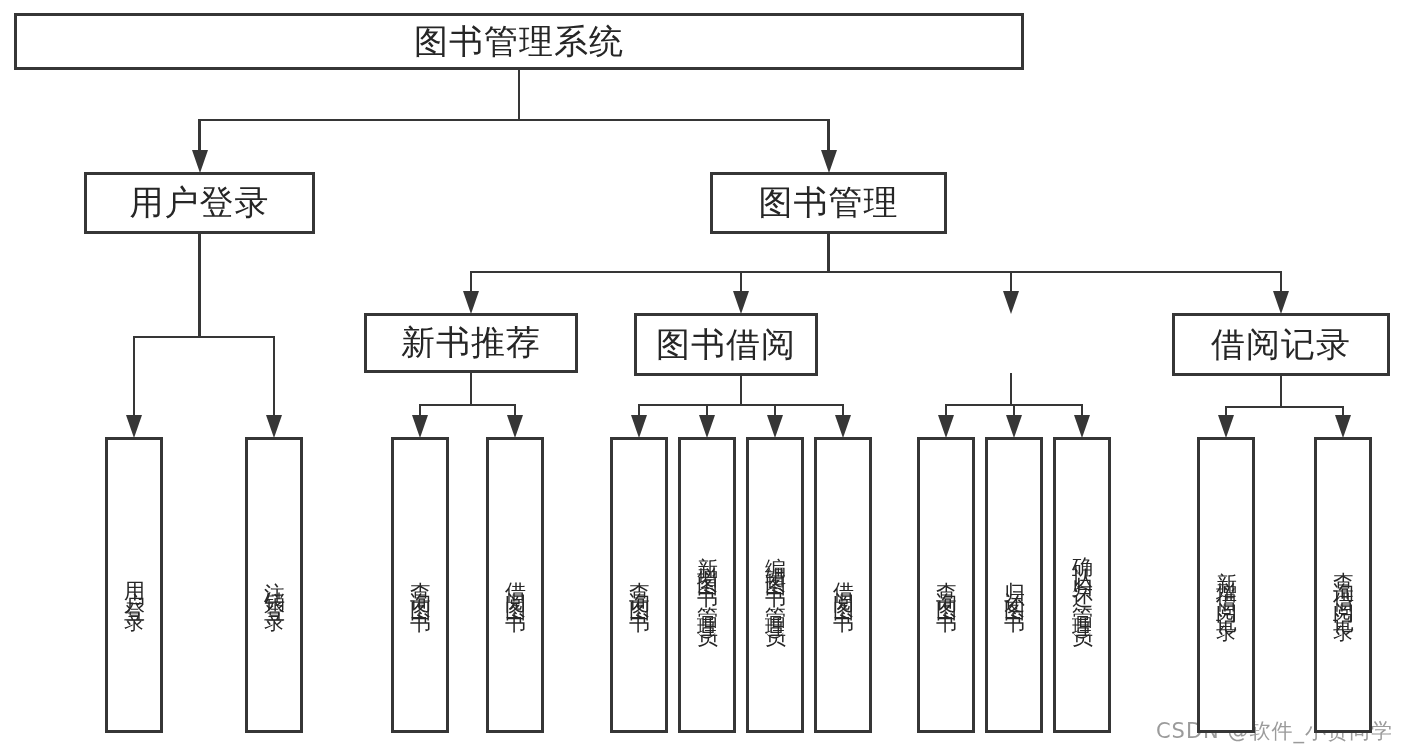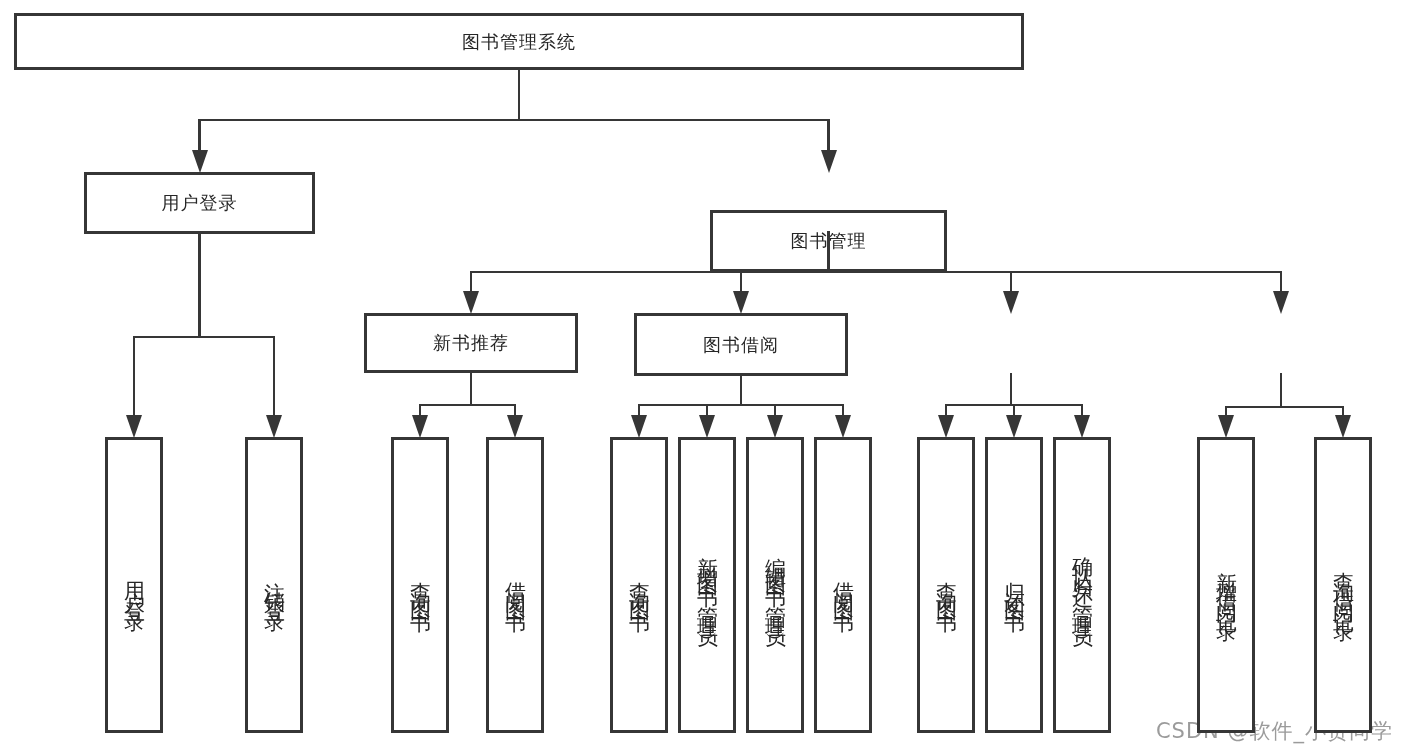--- a/index.html
+++ b/index.html
@@ -14,21 +14,21 @@
     position:absolute;
     box-sizing:border-box;
     background:#ffffff;
     border:3px solid #363636;
     display:flex;
     align-items:center;
     justify-content:center;
     color:#262626;
   }
   .node.h {
-    font-size:18px;
+    font-size:34px;
     letter-spacing:1px;
     white-space:nowrap;
   }
   .node.v {
     writing-mode:vertical-rl;
     font-size:21px;
     letter-spacing:10px;
     line-height:1;
   }
   .cline { position:absolute; background:#363636; }
@@ -52,28 +52,31 @@
 <body>
 
 <div id="canvas">
   <div class="watermark">CSDN @软件_小贺同学</div>
 <div class="node h" style="left: 14px; top: 13px; width: 1010px; height: 57px;">
       <span>图书管理系统</span>
     </div>
     <div class="node h" style="left: 84px; top: 172px; width: 231px; height: 62px;">
       <span>用户登录</span>
     </div>
-    <div class="node h" style="left: 710px; top: 172px; width: 237px; height: 62px; margin-top: 38px;">
+    <div class="node h" style="left: 710px; top: 172px; width: 237px; height: 62px;">
       <span>图书管理</span>
     </div>
     <div class="node h" style="left: 364px; top: 313px; width: 214px; height: 60px;">
       <span>新书推荐</span>
     </div>
-    <div class="node h" style="left: 634px; top: 313px; width: 214px; height: 63px;">
+    <div class="node h" style="left: 634px; top: 313px; width: 184px; height: 63px;">
       <span>图书借阅</span>
+    </div>
+    <div class="node h" style="left: 1172px; top: 313px; width: 218px; height: 63px;">
+      <span>借阅记录</span>
     </div>
     <div class="node v" style="left: 105px; top: 437px; width: 58px; height: 296px;">
       <span>用户登录</span>
     </div>
     <div class="node v" style="left: 245px; top: 437px; width: 58px; height: 296px;">
       <span>注销登录</span>
     </div>
     <div class="node v" style="left: 391px; top: 437px; width: 58px; height: 296px;">
       <span>查询图书</span>
     </div>

